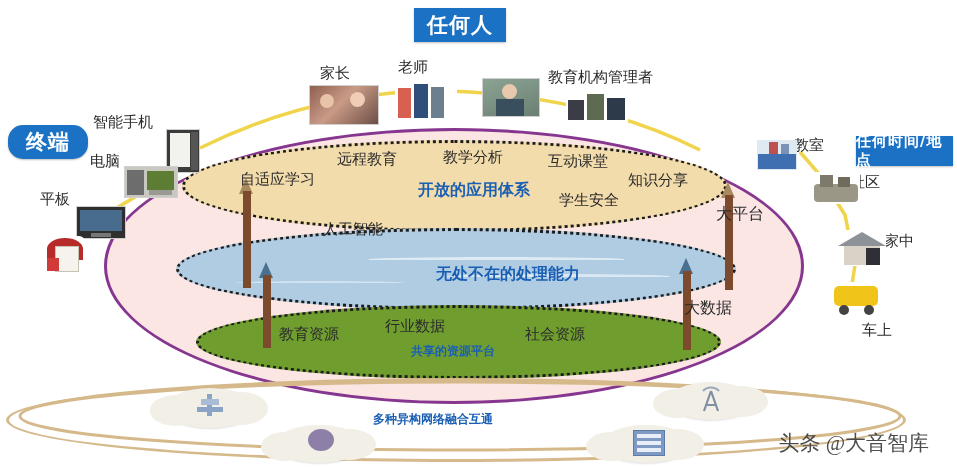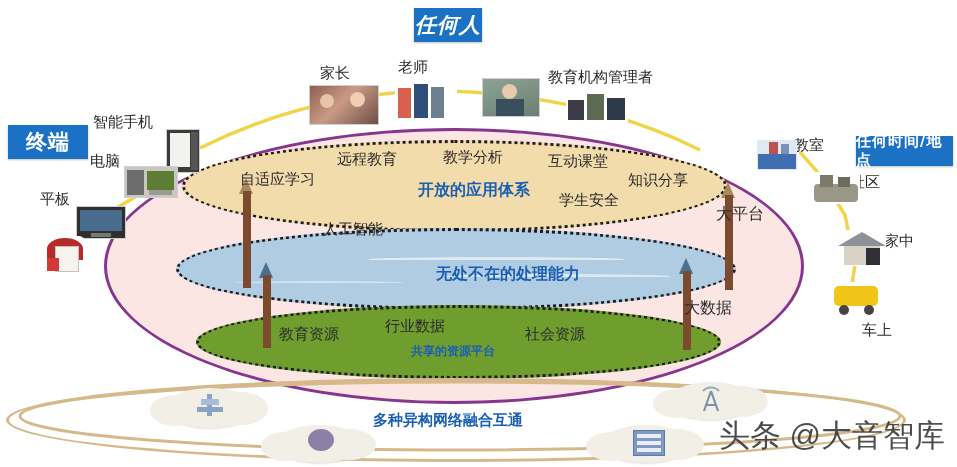--- a/index.html
+++ b/index.html
@@ -22,22 +22,22 @@
     position:absolute;
     background:#1b72c4;
     color:#ffffff;
     font-weight:bold;
     display:flex;
     align-items:center;
     justify-content:center;
     letter-spacing:1px;
     box-shadow:0 1px 2px rgba(0,0,0,.25);
   }
-  #tag-anyone{left:414px;top:8px;width:68px;height:34px;font-size:21px;font-style:italic;}
-  #tag-terminal{left:8px;top:125px;width:80px;height:34px;font-size:21px;}
+  #tag-anyone{left:414px;top:8px;width:92px;height:34px;font-size:21px;}
+  #tag-terminal{left:8px;top:125px;width:80px;height:34px;font-size:21px;border-radius:15px;}
   #tag-anytime{left:856px;top:136px;width:97px;height:30px;font-size:15px;}
 
   
   .lbl{
     position:absolute;
     color:#2b2b2b;
     font-size:15px;
     white-space:nowrap;
     font-family:"DejaVu Sans","Liberation Sans",sans-serif;
   }
@@ -122,23 +122,23 @@
   .thumb{
     position:absolute;
     border:1px solid #cfcfcf;
     background:#d9d2c4;
     overflow:hidden;
   }
   .thumb .g1,.thumb .g2,.thumb .g3{position:absolute;}
 
   
   #watermark{
-    position:absolute;right:12px;bottom:10px;
-    font-size:31px;color:#3d3d3d;
-    font-family:Liberation Sans, sans-serif;
+    position:absolute;right:28px;bottom:10px;
+    font-size:21px;color:#3d3d3d;
+    font-family:Liberation Serif, serif;
     opacity:.92;
     white-space:nowrap;
   }
 </style>
 </head>
 <body>
 
 <div id="canvas">
 
   <svg class="abs" style="left:0;top:0;width:957px;height:467px;">
@@ -303,17 +303,17 @@
     <path d="M7,6 A11,11 0 0,1 23,6" stroke="#9aa8bb" stroke-width="2" fill="none"></path>
   </svg>
 
   <div class="cloud" style="left:602px;top:425px;width:88px;height:38px;"></div>
   <div class="abs" style="left:633px;top:430px;width:30px;height:24px;background:#7e9ac4;border:1px solid #5d7ba6;">
     <div class="abs" style="left:3px;top:3px;width:24px;height:4px;background:#e8eef7;"></div>
     <div class="abs" style="left:3px;top:10px;width:24px;height:4px;background:#e8eef7;"></div>
     <div class="abs" style="left:3px;top:17px;width:24px;height:4px;background:#e8eef7;"></div>
   </div>
 
-  <div class="lbl lbl-blue" style="left:373px;top:411px;font-size:15px;">多种异构网络融合互通</div>
+  <div class="lbl lbl-blue" style="left:373px;top:411px;font-size:12px;">多种异构网络融合互通</div>
 
   <div id="watermark">头条 @大音智库</div>
 
 </div>
 
 </body></html>

